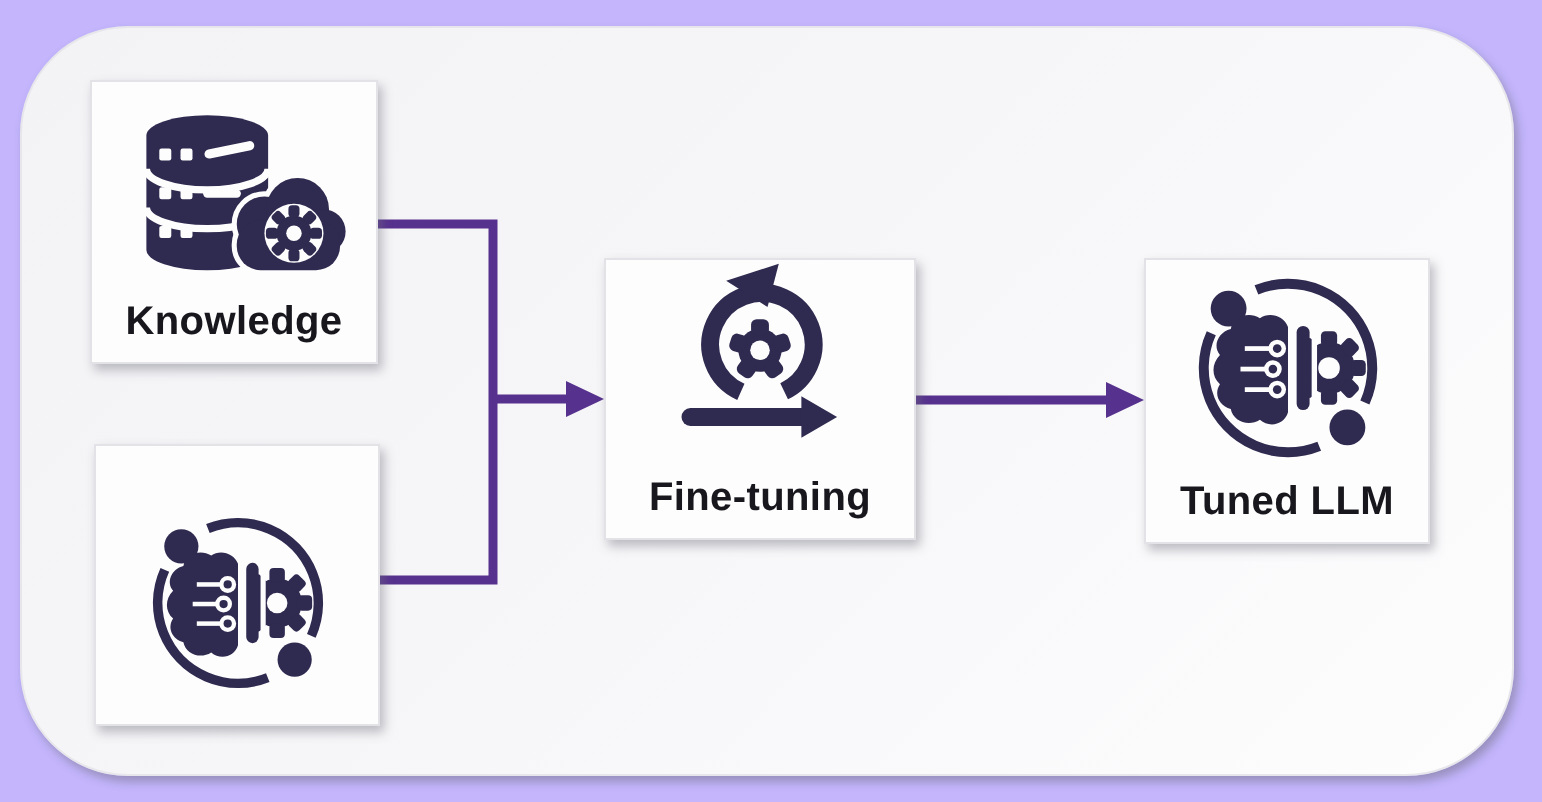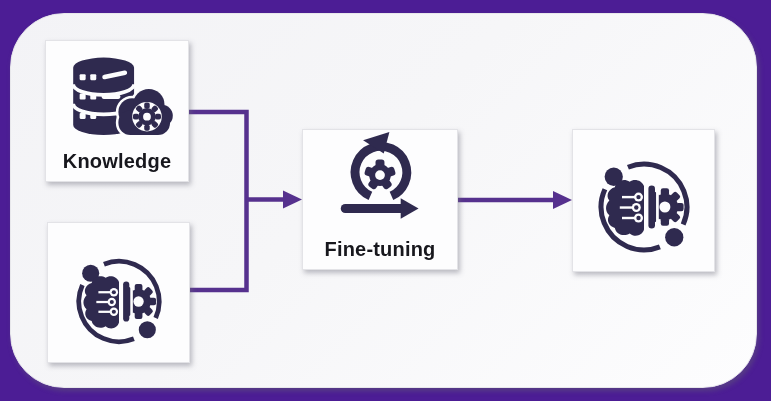--- a/index.html
+++ b/index.html
@@ -1,18 +1,18 @@
 <!DOCTYPE html>
 <html style="--connector: #56318e; --icon: #2f2a4f; --label: #17171d; --node-background: #fdfdfe; --canvas-background: #f4f4f6;"><head>
 <meta charset="utf-8">
 <style>
   html,body{margin:0;padding:0;background:#ffffff;}
   .stage{
     position:relative;width:771px;height:401px;overflow:hidden;
-    font-family:"Liberation Sans",sans-serif;background:#4c1d95;
+    font-family:"Liberation Sans",sans-serif;background:#c4b5fd;
   }
   .canvas{
     position:absolute;left:10px;top:13px;width:745px;height:373px;
     border-radius:54px;
     background:linear-gradient(135deg,#f3f3f6 0%,#f6f6f8 45%,#fdfdfe 100%);
     border:1.5px solid #e7e7eb;
     box-shadow:2px 3px 5px rgba(100,100,112,.45);
   }
   svg.connectors{position:absolute;left:0;top:0;width:771px;height:401px;pointer-events:none;}
   .conn{stroke:var(--connector,#56318e);}
@@ -190,14 +190,15 @@
         <rect x="65.25" y="33" width="7.5" height="7" rx="2" transform="rotate(90 69 50)"></rect>
         <rect x="65.25" y="33" width="7.5" height="7" rx="2" transform="rotate(135 69 50)"></rect>
         <rect x="65.25" y="33" width="7.5" height="7" rx="2" transform="rotate(180 69 50)"></rect>
         <rect x="65.25" y="33" width="7.5" height="7" rx="2" transform="rotate(225 69 50)"></rect>
         <rect x="65.25" y="33" width="7.5" height="7" rx="2" transform="rotate(315 69 50)"></rect>
       </g>
       <circle cx="69" cy="50" r="5" class="carve"></circle>
       <line x1="62.2" y1="31" x2="62.2" y2="69" class="carve-s" stroke-width="2.5"></line>
       <rect x="54" y="30.5" width="6" height="39" rx="3" class="ink"></rect>
     </svg>
+    <div class="label">Tuned LLM</div>
   </div>
 </div>
 
 </body></html>

